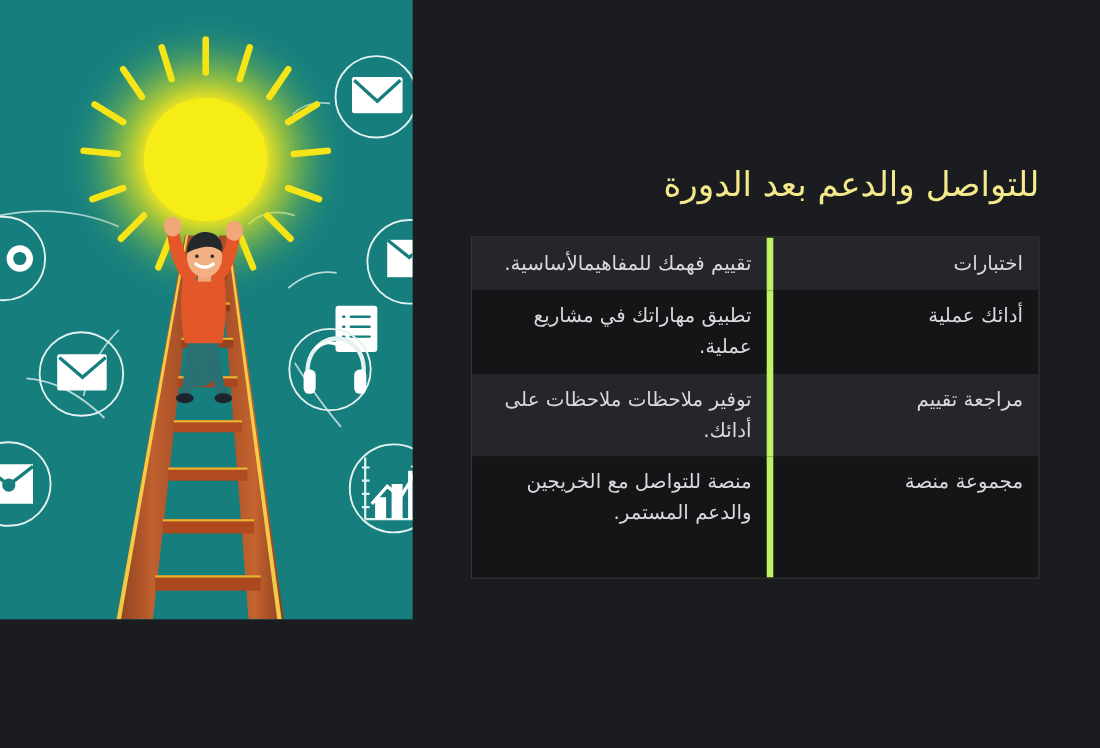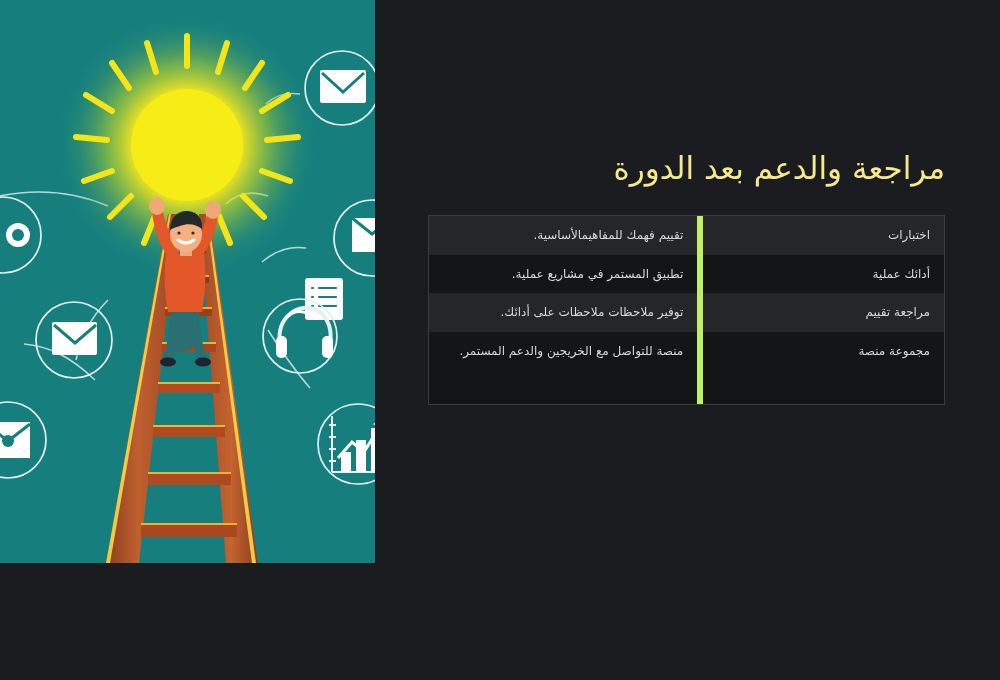--- a/index.html
+++ b/index.html
@@ -68,21 +68,21 @@
   }
   table.data-table {
     width: 100%;
     border-collapse: collapse;
     direction: rtl;
     table-layout: fixed;
   }
   table.data-table td {
     padding: 10px 14px 10px 14px;
     vertical-align: top;
-    font-size: 12px;
+    font-size: 18px;
     line-height: 1.55;
     color: #d8d9dc;
     text-align: right;
     direction: rtl;
   }
   table.data-table td.col-term {
     width: 47%;
     border-left: 6px solid #bef264;
   }
   table.data-table td.col-desc {
@@ -280,32 +280,32 @@
         <path d="M-14 422 L30 422 L30 458 L-14 458 Z" fill="#ffffff" stroke="none"></path>
         <path d="M-14 424 L8 441 L30 424" stroke="#167f7e" stroke-width="3" fill="none"></path>
         <circle cx="8" cy="441" r="6" fill="#167f7e" stroke="none"></circle>
       </g>
     </g>
   </svg>
 </div>
 
 <div class="content">
 
-  <h1 class="slide-title">مراجعة والدعم بعد الدورة</h1>
+  <h1 class="slide-title">للتواصل والدعم بعد الدورة</h1>
 
   <div class="table-wrap">
     <table class="data-table">
       <tbody>
         <tr class="row-odd">
           <td class="col-term">اختبارات</td>
           <td class="col-desc">تقييم فهمك للمفاهيمالأساسية.</td>
         </tr>
         <tr class="row-even">
           <td class="col-term">أدائك عملية</td>
-          <td class="col-desc">تطبيق المستمر في مشاريع عملية.</td>
+          <td class="col-desc">تطبيق مهاراتك في مشاريع عملية.</td>
         </tr>
         <tr class="row-odd">
           <td class="col-term">مراجعة تقييم</td>
           <td class="col-desc">توفير ملاحظات ملاحظات على أدائك.</td>
         </tr>
         <tr class="row-even row-last">
           <td class="col-term">مجموعة منصة</td>
           <td class="col-desc">منصة للتواصل مع الخريجين والدعم المستمر.</td>
         </tr>
       </tbody>

